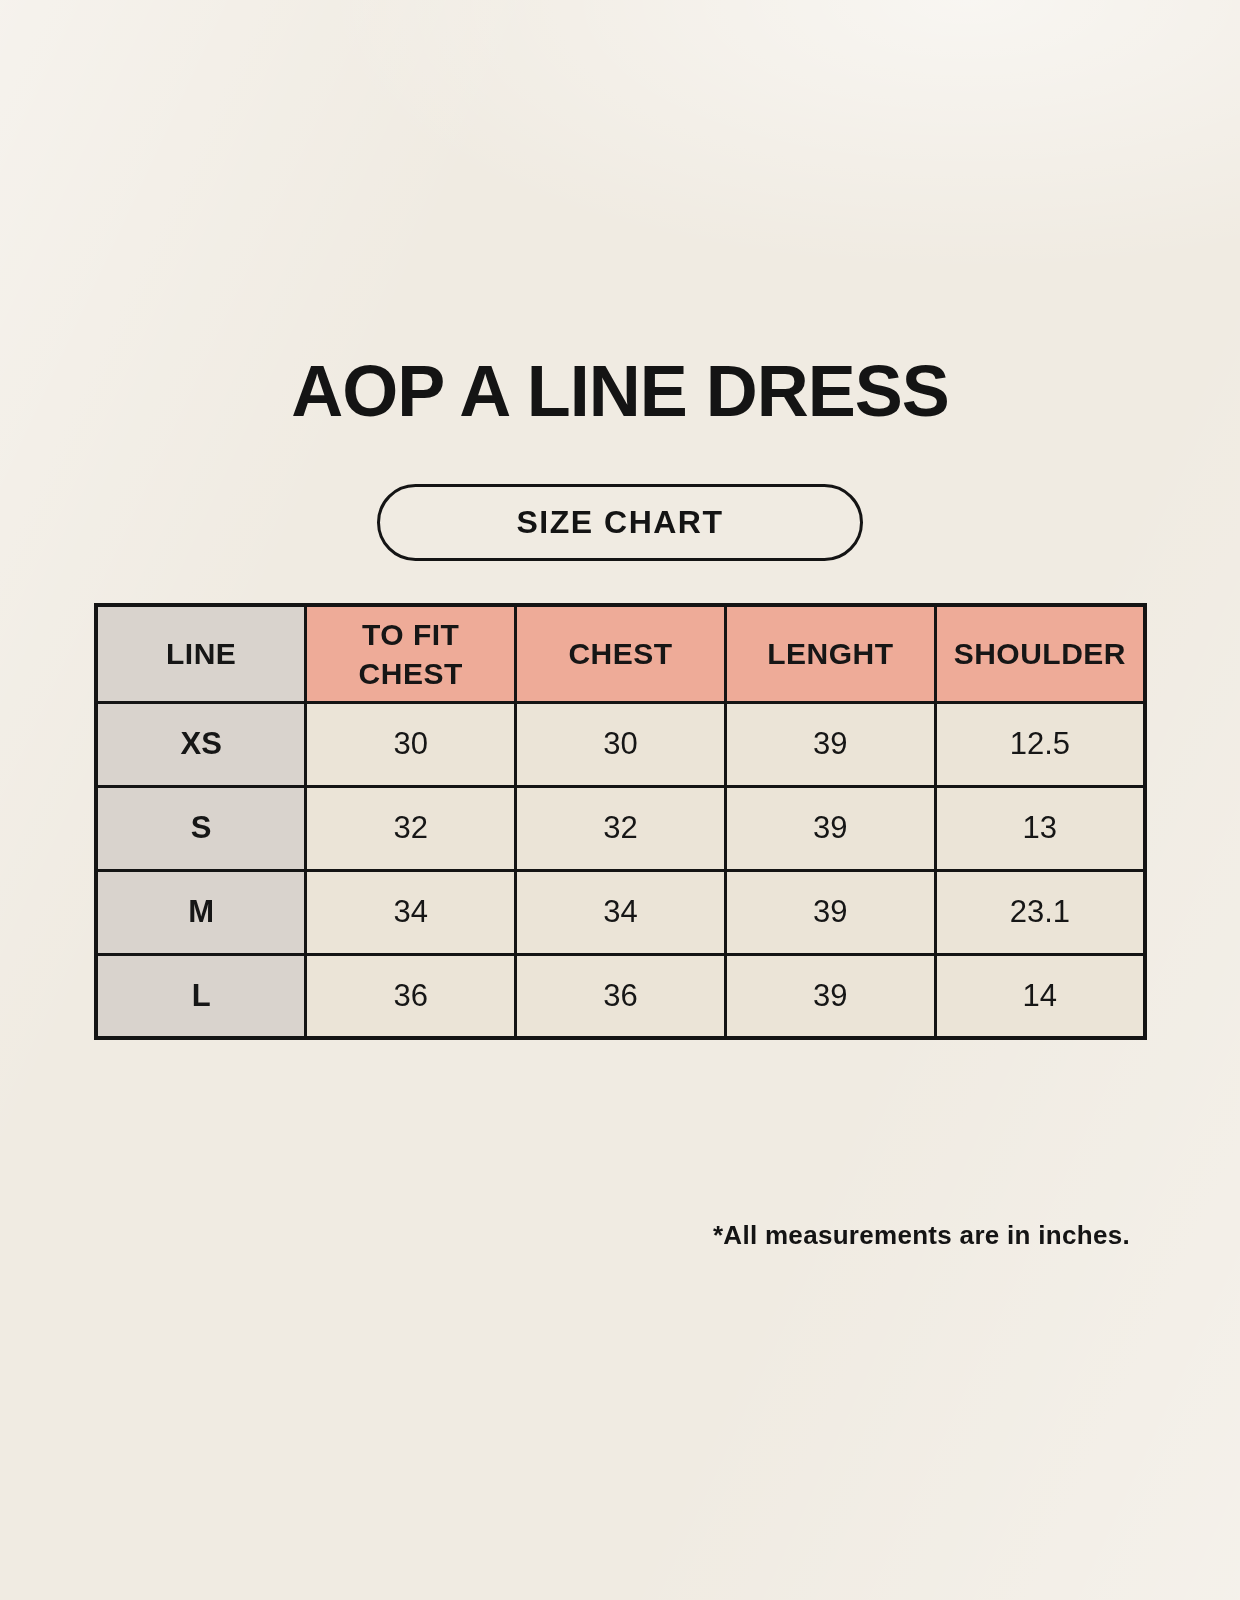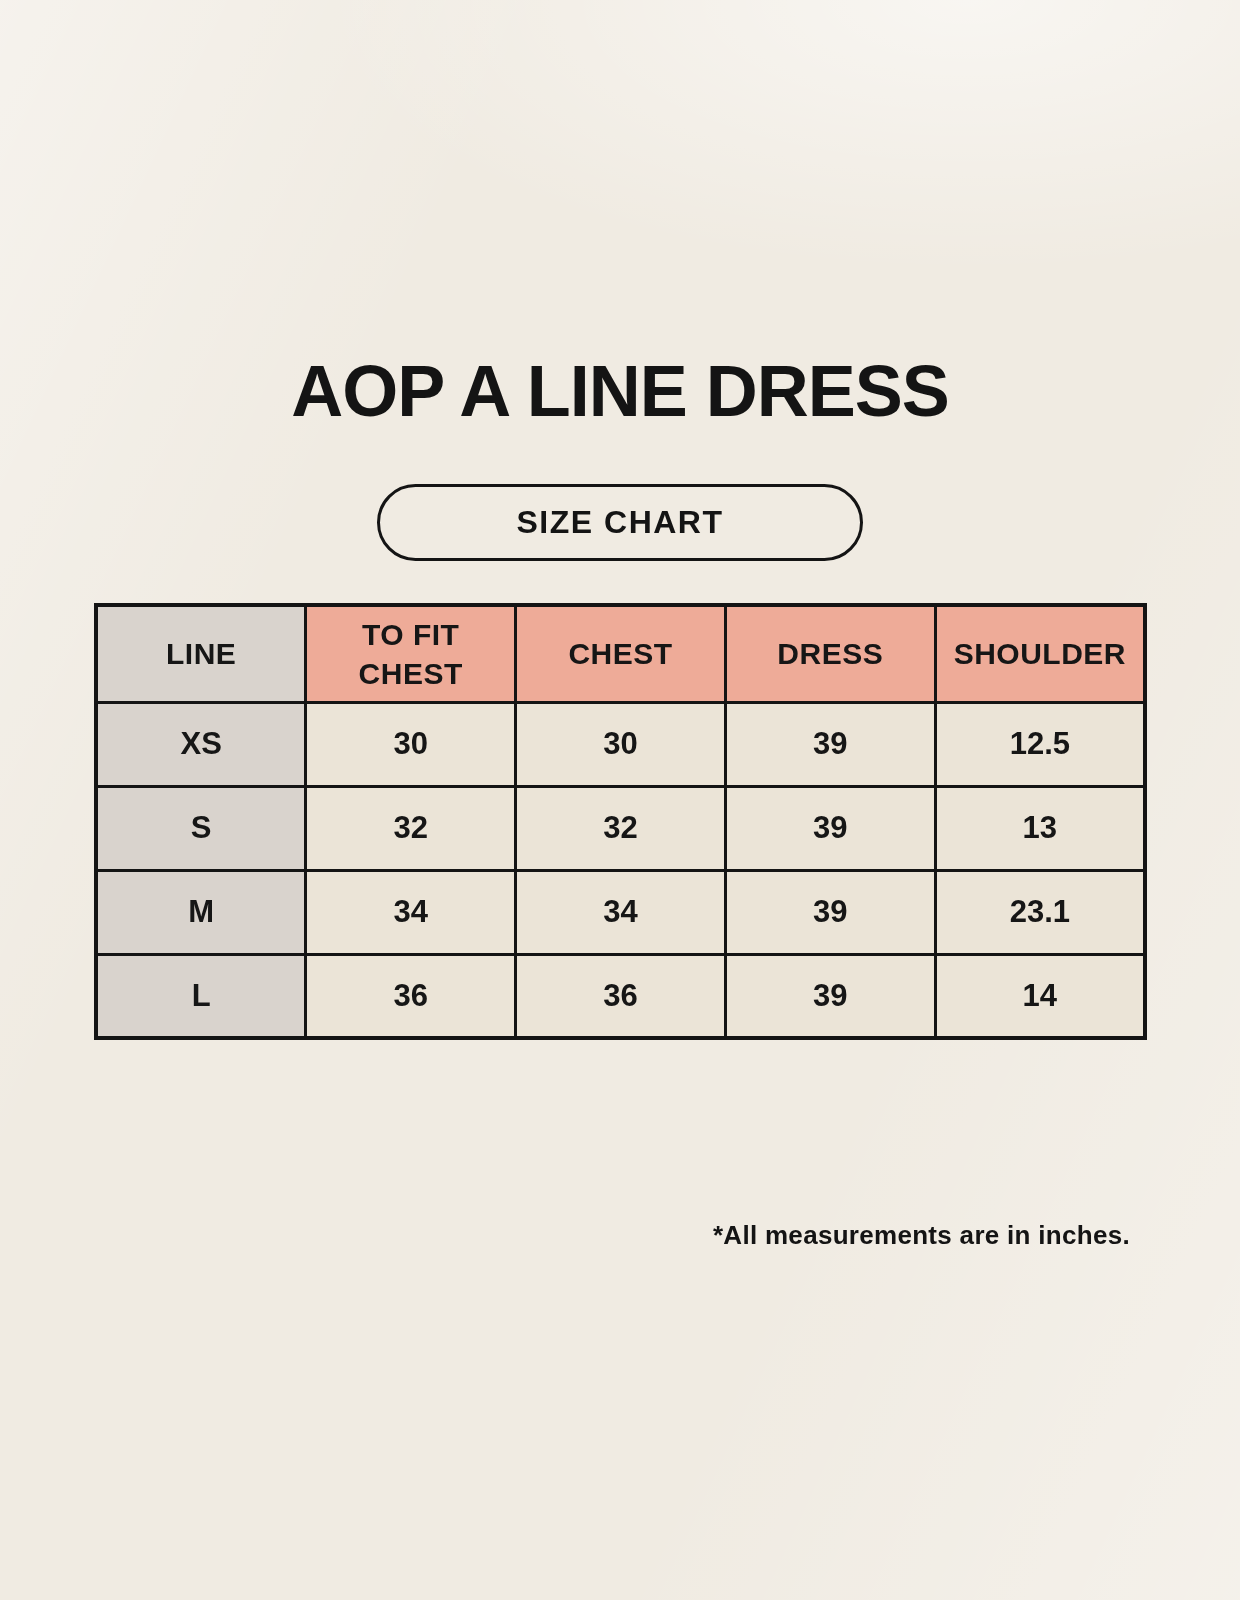--- a/index.html
+++ b/index.html
@@ -80,21 +80,21 @@
     height: 84px;
     background: #d9d3cd;
     font-size: 31px;
     font-weight: 700;
     text-align: center;
   }
   .size-table tbody td {
     height: 84px;
     background: #ebe4d7;
     font-size: 31px;
-    font-weight: 700;
+    font-weight: 400;
   }
   .footnote {
     position: absolute;
     top: 1220px;
     right: 110px;
     font-size: 26px;
     font-weight: 700;
     letter-spacing: 0.3px;
     color: #141414;
   }
@@ -116,21 +116,21 @@
         <col>
         <col>
         <col>
         <col>
       </colgroup>
     <thead>
       <tr>
         <th class="size-col">LINE</th>
         <th>TO FIT CHEST</th>
         <th>CHEST</th>
-        <th>DRESS</th>
+        <th>LENGHT</th>
         <th>SHOULDER</th>
       </tr>
     </thead>
     <tbody>
       <tr>
         <th>XS</th>
         <td>30</td>
         <td>30</td>
         <td>39</td>
         <td>12.5</td>

